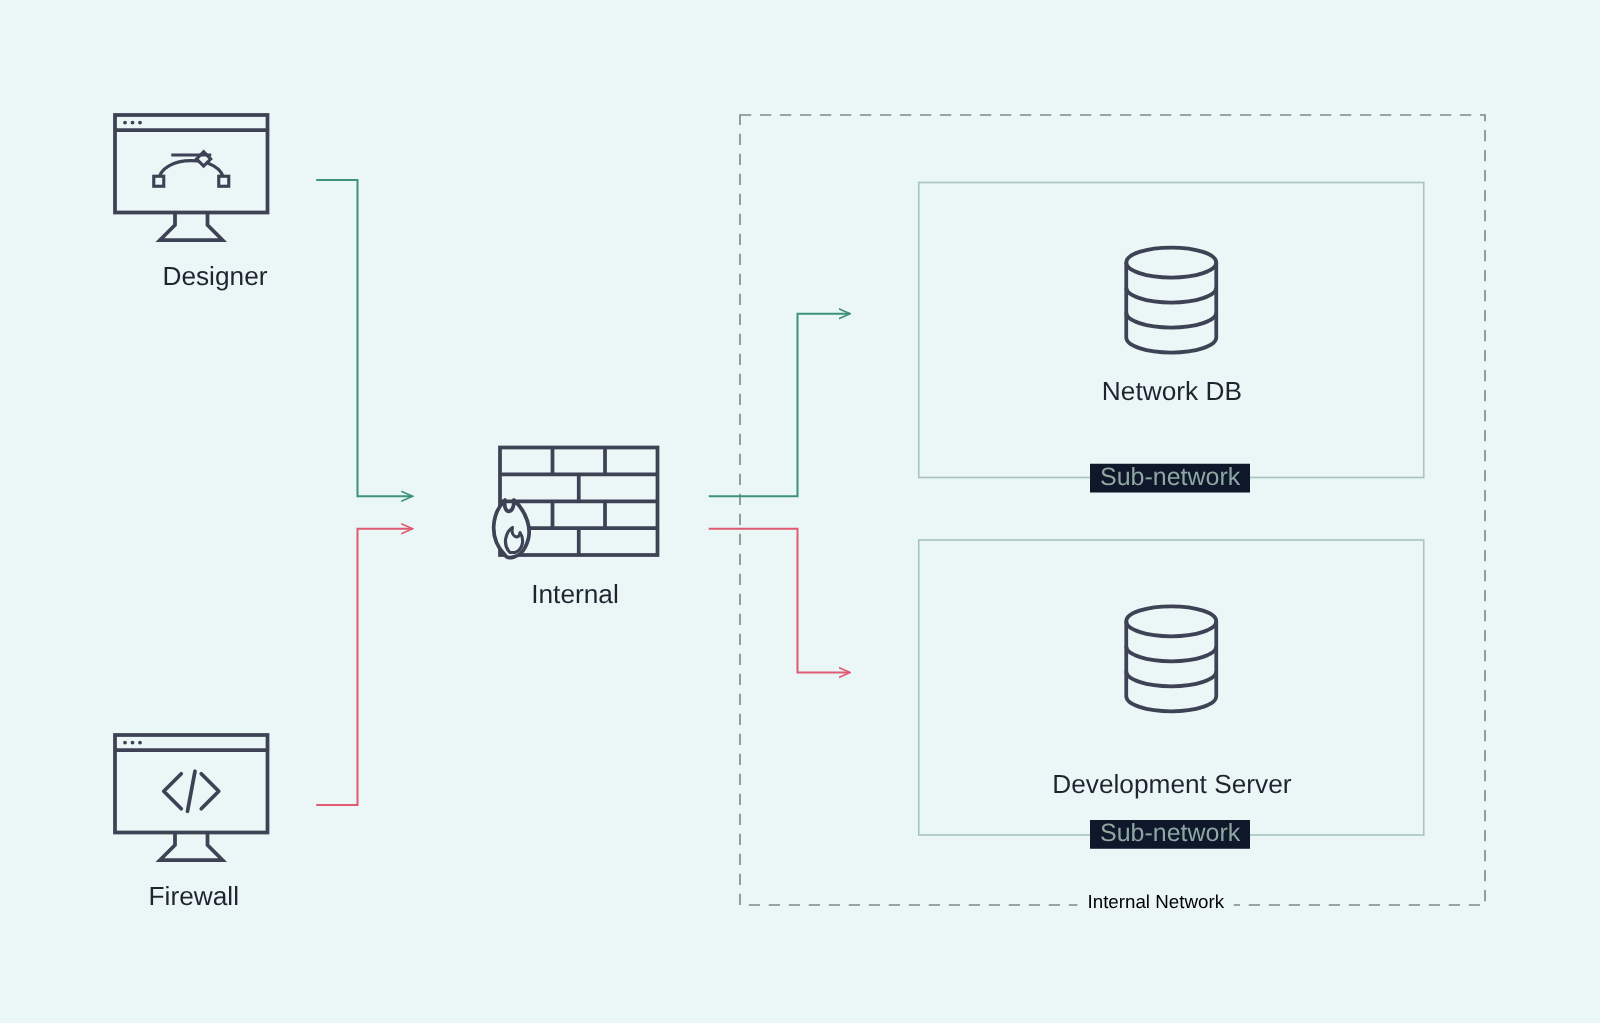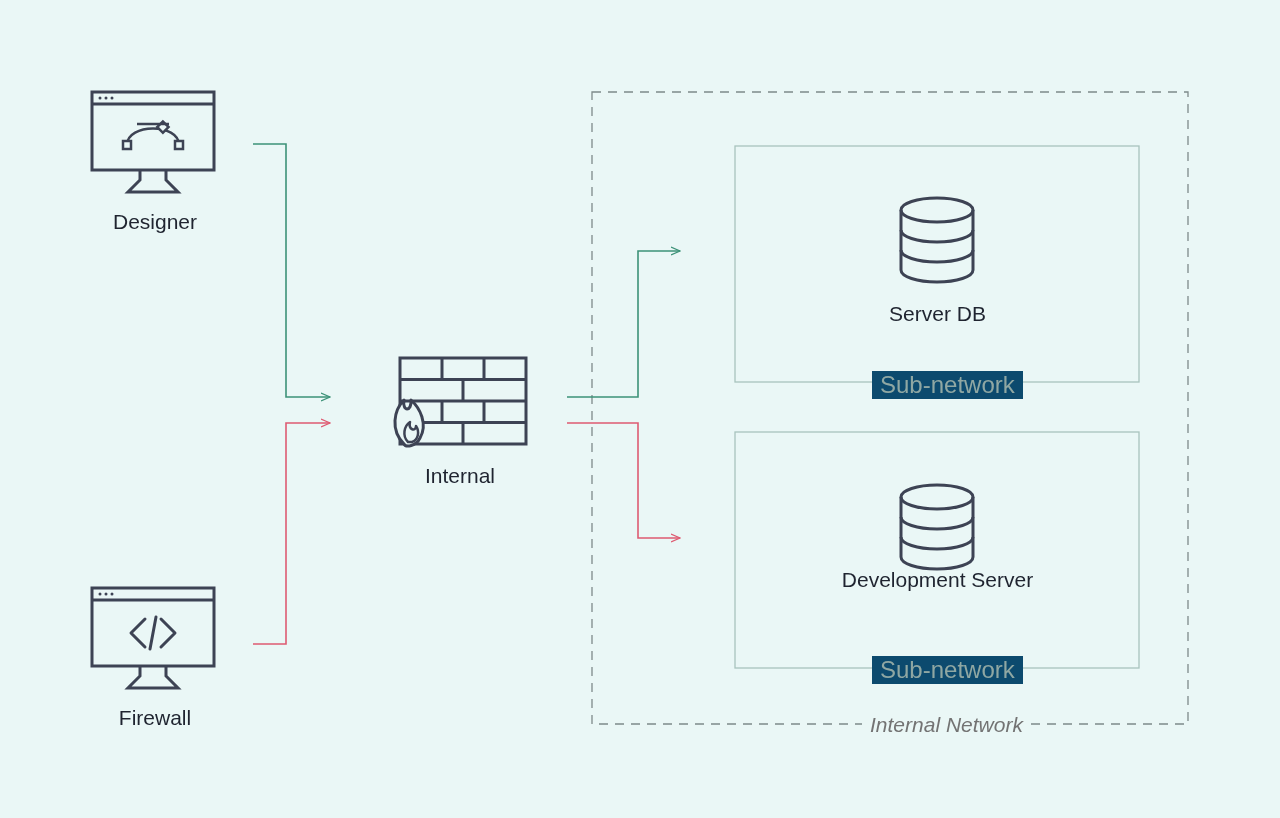--- a/index.html
+++ b/index.html
@@ -11,31 +11,30 @@
     position: relative;
     overflow: hidden;
   }
   .node-label {
     font-size: 21px;
     color: #1f2430;
     font-weight: 400;
     text-align: center;
   }
   .frame-label {
-    font-size: 21px;
-    color: #737373;
+    font-size: 15px;
+    color: #000000;
     background: #eaf7f6;
     padding: 0 8px;
     font-weight: 400;
-    font-style: italic;
   }
   .subframe-label {
-    font-size: 24px;
+    font-size: 20px;
     color: #8fa7a3;
-    background: #0c4a6e;
+    background: #0f172a;
     padding: 0 8px;
     font-weight: 400;
   }
 </style>
 </head>
 <body>
 
 <svg width="1280" height="818" style="position:absolute;top:0;left:0;">
   <defs>
     <marker id="arrow-green" markerWidth="10" markerHeight="10" refX="9" refY="5" orient="auto" markerUnits="userSpaceOnUse">
@@ -120,27 +119,27 @@
 
   <path d="M253,144 L286,144 L286,397 L330,397" fill="none" stroke="#3d9278" stroke-width="1.6" marker-end="url(#arrow-green)"></path>
 
   <path d="M253,644 L286,644 L286,423 L330,423" fill="none" stroke="#de5b72" stroke-width="1.6" marker-end="url(#arrow-red)"></path>
 
   <path d="M567,397 L638,397 L638,251 L680,251" fill="none" stroke="#3d9278" stroke-width="1.6" marker-end="url(#arrow-green)"></path>
 
   <path d="M567,423 L638,423 L638,538 L680,538" fill="none" stroke="#de5b72" stroke-width="1.6" marker-end="url(#arrow-red)"></path>
 </svg>
 
-<div class="node-label" style="position:absolute; left:80px; top:210px; width:150px;">Designer</div>
+<div class="node-label" style="position:absolute; left:64px; top:210px; width:150px;text-align:right;">Designer</div>
 
 <div class="node-label" style="position:absolute; left:80px; top:706px; width:150px;">Firewall</div>
 
 <div class="node-label" style="position:absolute; left:390px; top:464px; width:140px;">Internal</div>
 
-<div class="node-label" style="position:absolute; left:820px; top:302px; width:235px;">Server DB</div>
+<div class="node-label" style="position:absolute; left:820px; top:302px; width:235px;">Network DB</div>
 
-<div class="node-label" style="position:absolute; left:780px; top:568px; width:315px;">Development  Server</div>
+<div class="node-label" style="position:absolute; left:780px; top:616px; width:315px;">Development  Server</div>
 
 <div class="frame-label" style="position:absolute; left:862px; top:713px;">Internal Network</div>
 
 <div class="subframe-label" style="position:absolute; left:872px; top:371px;">Sub-network</div>
 
 <div class="subframe-label" style="position:absolute; left:872px; top:656px;">Sub-network</div>
 
 </body></html>

